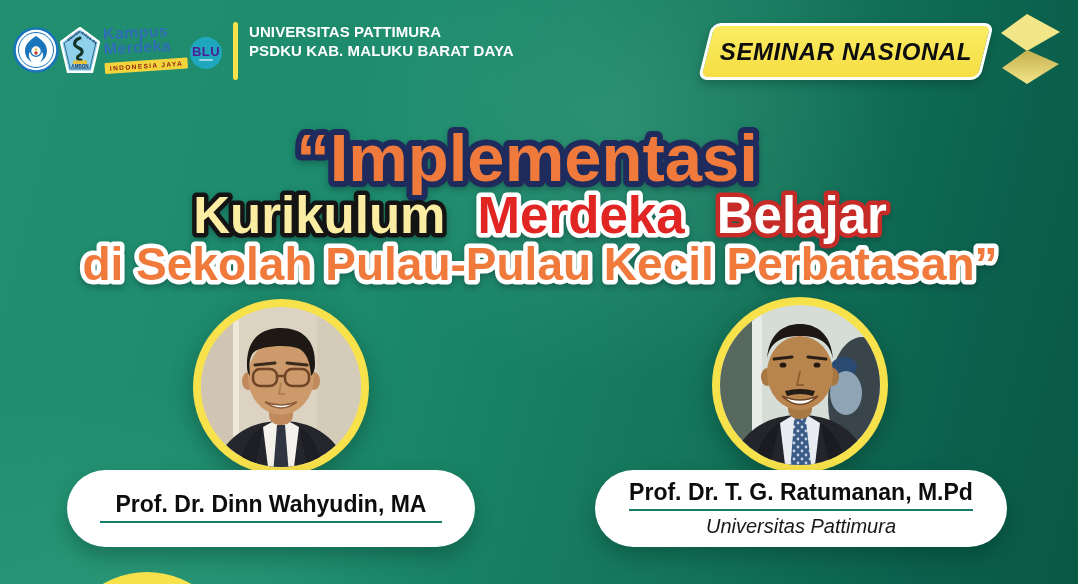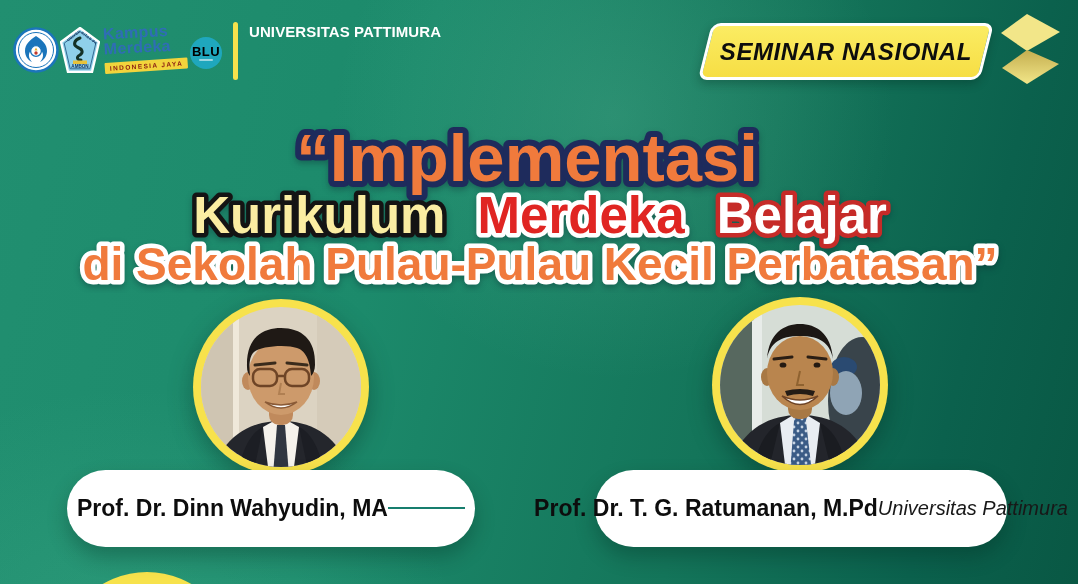--- a/index.html
+++ b/index.html
@@ -27,33 +27,33 @@
   .badge-inner{
     transform:skewX(14deg);font-style:italic;font-weight:800;font-size:24px;
     letter-spacing:0.6px;color:#0d0d0d;white-space:nowrap;
   }
   .km-logo{left:104px;top:24px;width:92px;height:54px;transform:rotate(-3deg);}
   .km-word{color:#2F6DB5;font-weight:800;font-size:16px;line-height:15px;letter-spacing:0.3px;}
   .km-banner{display:inline-block;margin-top:2px;background:#F2D43C;color:#8A1B12;font-weight:800;
     font-size:6.5px;letter-spacing:1.4px;padding:2px 5px;border-radius:1px;transform:rotate(-1deg);}
   .blu{left:190px;top:37px;width:32px;height:32px;border-radius:50%;background:#1FA7BD;
     display:flex;flex-direction:column;align-items:center;justify-content:center;}
-  .blu-text{color:#000000;font-weight:800;font-size:13px;line-height:12px;letter-spacing:0.5px;}
+  .blu-text{color:#4c1d95;font-weight:800;font-size:13px;line-height:12px;letter-spacing:0.5px;}
   .blu-sub{width:14px;height:2px;border-radius:1px;background:rgba(255,255,255,0.55);margin-top:1px;}
 
   
   .title-svg{left:0;top:103px;z-index:3;}
   .title-svg text{font-family:"Liberation Sans",sans-serif;font-weight:bold;
     filter:drop-shadow(0 3px 3px rgba(5,20,35,0.30));}
 
   
   .photo{z-index:2;filter:drop-shadow(0 8px 12px rgba(0,30,22,0.35));}
   .plate{
     background:#ffffff;border-radius:40px;z-index:5;
-    display:flex;flex-direction:row;align-items:center;justify-content:center;
+    display:flex;flex-direction:column;align-items:center;justify-content:center;
     box-shadow:0 10px 20px rgba(0,35,26,0.30);padding:0 10px;box-sizing:border-box;
   }
   .plateL{left:67px;top:470px;width:408px;height:77px;}
   .plateR{left:595px;top:470px;width:412px;height:77px;}
   .spk-name{font-size:23px;font-weight:800;color:#0d0d0d;white-space:nowrap;}
   .spk-rule{width:88%;border-bottom:2.5px solid #177E6E;margin:3px 0 4px;}
   .spk-aff{font-size:20px;font-style:italic;color:#181818;white-space:nowrap;}
   .partial-circle{left:59px;top:572px;width:176px;height:176px;border-radius:50%;background:#F7E24C;z-index:1;}
 </style>
 </head>
@@ -90,20 +90,21 @@
 
   <div class="abs blu">
     <span class="blu-text">BLU</span>
     <span class="blu-sub"></span>
   </div>
 
   <div class="abs divider"></div>
 
   <div class="abs inst">
     <div>UNIVERSITAS PATTIMURA</div>
+    <div>PSDKU KAB. MALUKU BARAT DAYA</div>
   </div>
 
   <div class="abs badge">
     <span class="badge-inner">SEMINAR NASIONAL</span>
   </div>
 
   <svg class="abs" style="left:995px;top:8px" width="80" height="90" viewBox="0 0 80 90">
     <defs>
       <linearGradient id="goldGrad" x1="0" y1="0" x2="0" y2="1">
         <stop offset="0" stop-color="#C4AE4F"></stop>

